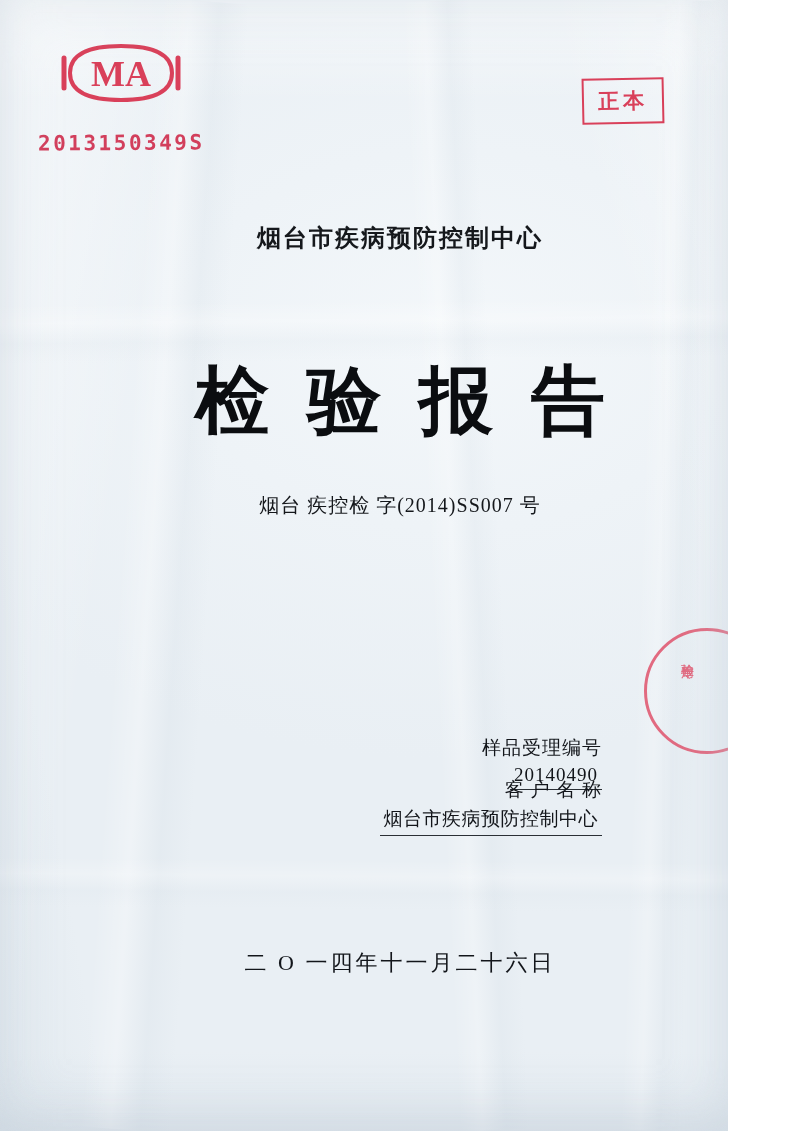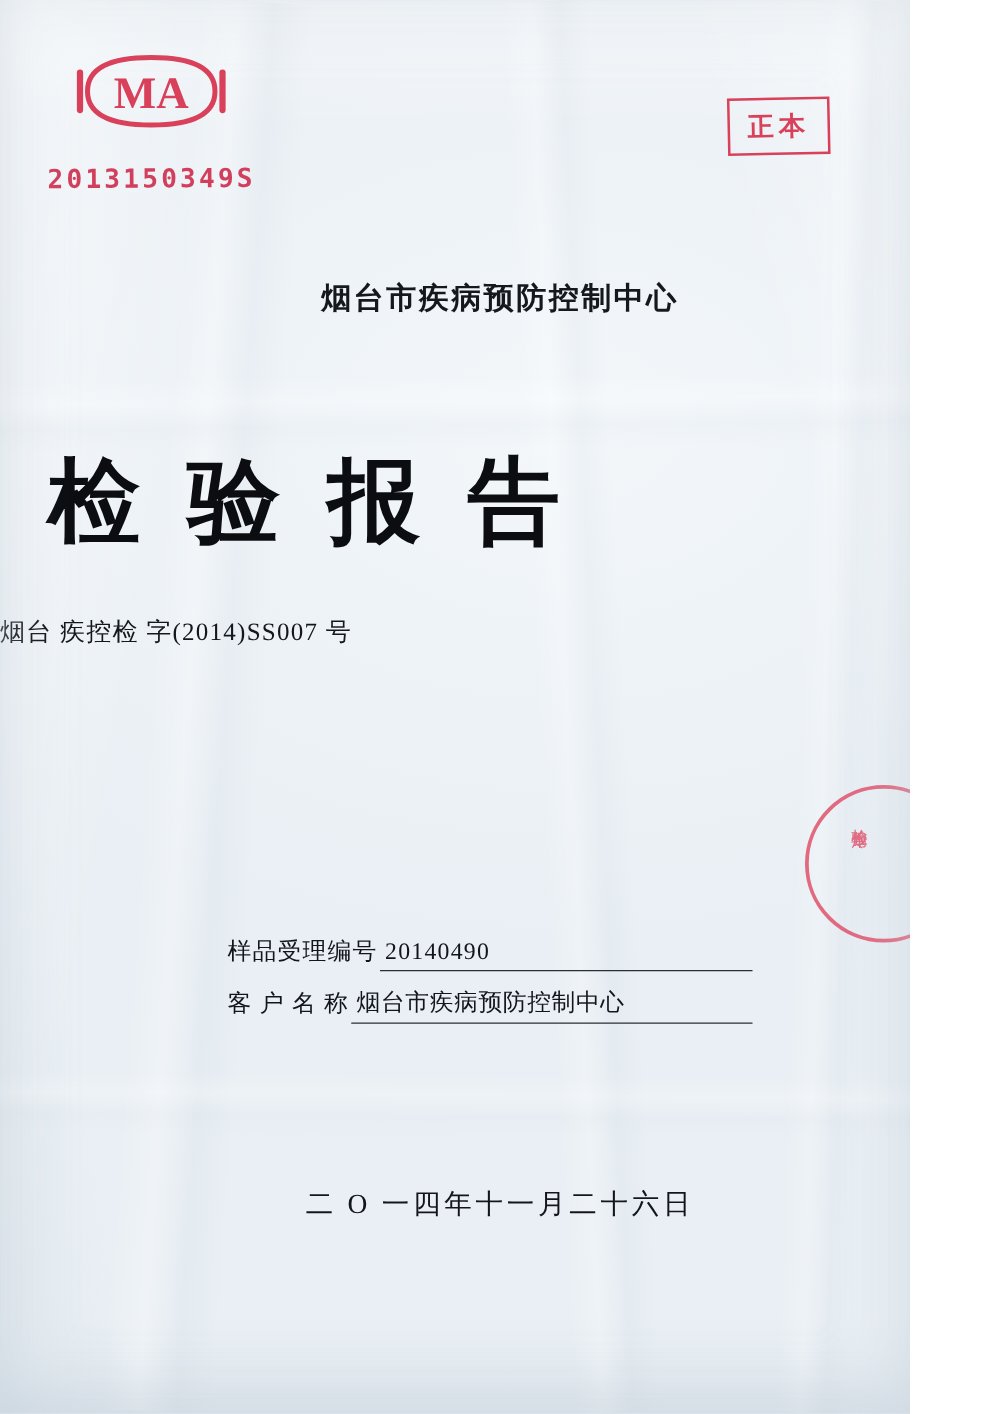--- a/index.html
+++ b/index.html
@@ -130,51 +130,52 @@
     color: #15181c;
     font-family: "Liberation Serif", "DejaVu Serif", serif;
     font-weight: 700;
   }
 
   .doc-title {
     position: absolute;
     top: 352px;
     left: 0;
     width: 800px;
-    text-align: left;
+    text-align: center;
     font-size: 74px;
     font-weight: 700;
     letter-spacing: 38px;
     text-indent: 38px;
     color: #0b0d10;
     font-family: "Liberation Serif", "DejaVu Serif", serif;
   }
 
   .doc-number {
     position: absolute;
     top: 492px;
     left: 0;
     width: 800px;
-    text-align: left;
+    text-align: center;
     font-size: 20px;
     letter-spacing: 1px;
     color: #14171b;
   }
 
   
   .fields {
     position: absolute;
     top: 735px;
     left: 182px;
     width: 420px;
   }
   .field-row {
     display: flex;
     align-items: flex-end;
     height: 42px;
+    flex-direction: column;
   }
   .field-label {
     font-size: 19px;
     color: #12151a;
     white-space: nowrap;
     letter-spacing: 1px;
     padding-bottom: 3px;
   }
   .field-value {
     flex: 1;

